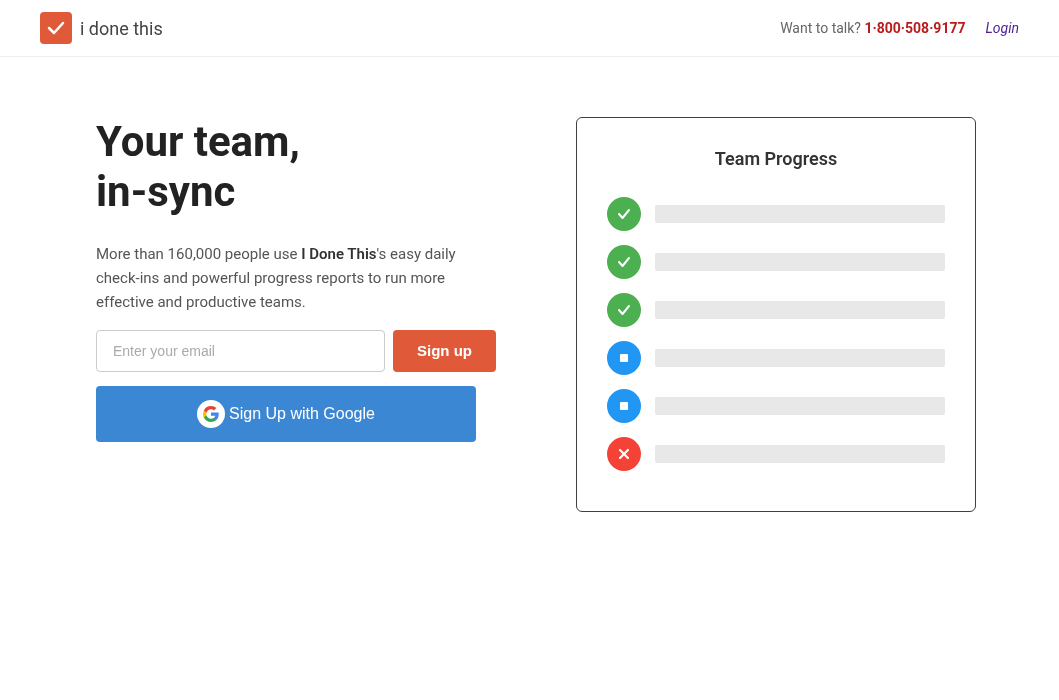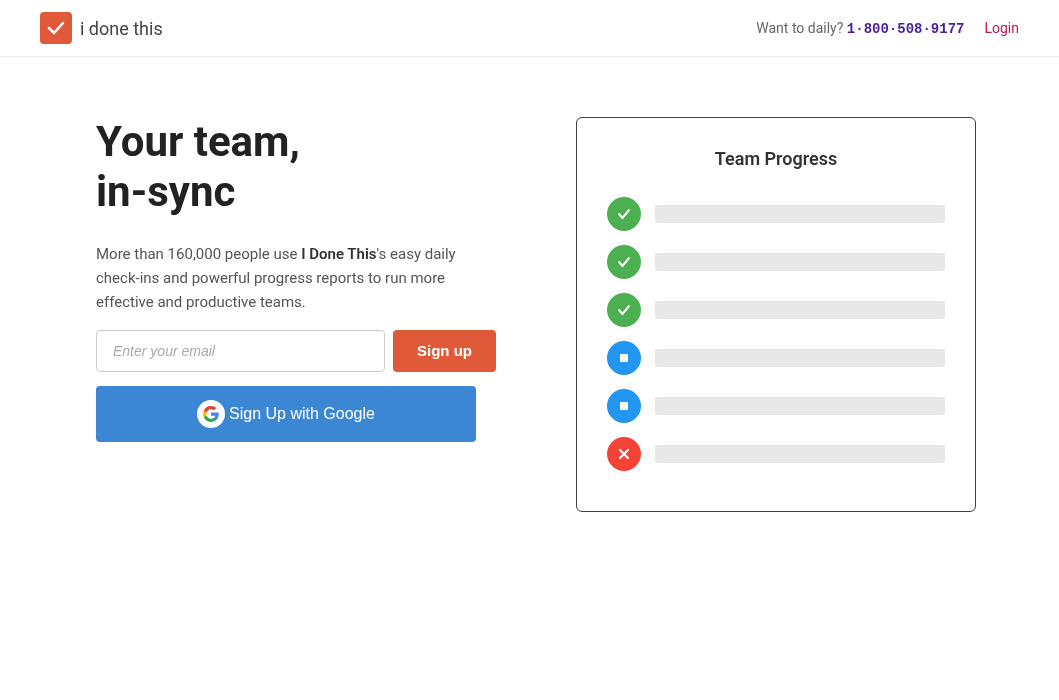--- a/index.html
+++ b/index.html
@@ -46,28 +46,28 @@
     .header-right {
       display: flex;
       align-items: center;
       gap: 20px;
     }
     .phone-text {
       font-size: 14px;
       color: #666;
     }
     .phone-text strong {
-      color: #4c1d95;
-      font-family: Liberation Mono, monospace;
+      color: #b91c1c;
     }
     .login-link {
       font-size: 14px;
-      color: #be185d;
+      color: #4c1d95;
       cursor: pointer;
       text-decoration: none;
+      font-style: italic;
     }
 
     
     .main-content {
       display: flex;
       padding: 60px 60px 40px 96px;
       gap: 80px;
       align-items: flex-start;
     }
 
@@ -99,21 +99,20 @@
       margin-bottom: 14px;
     }
     .email-input {
       flex: 1;
       padding: 12px 16px;
       border: 1px solid #ccc;
       border-radius: 4px;
       font-size: 14px;
       color: #333;
       outline: none;
-      font-style: italic;
     }
     .email-input::placeholder {
       color: #aaa;
     }
     .signup-btn {
       padding: 12px 24px;
       background: #e05a3a;
       color: #ffffff;
       border: none;
       border-radius: 4px;
@@ -209,21 +208,21 @@
   <div class="logo-area">
     <div class="logo-icon">
       <svg viewBox="0 0 20 20" fill="none" xmlns="http://www.w3.org/2000/svg">
         <polyline points="3,10 8,15 17,5" stroke="#fff" stroke-width="2.5" stroke-linecap="round" stroke-linejoin="round"></polyline>
       </svg>
     </div>
     <span class="logo-text">i done this</span>
   </div>
   <div class="header-right">
     <span class="phone-text">
-      <span>Want to daily?</span> <strong>1·800·508·9177</strong>
+      <span>Want to talk?</span> <strong>1·800·508·9177</strong>
     </span>
     <a class="login-link">Login</a>
   </div>
 </header>
 
 <div class="main-content">
 
   <div class="left-section">
     <h1 class="hero-title">
       <span>Your team,</span><br>

